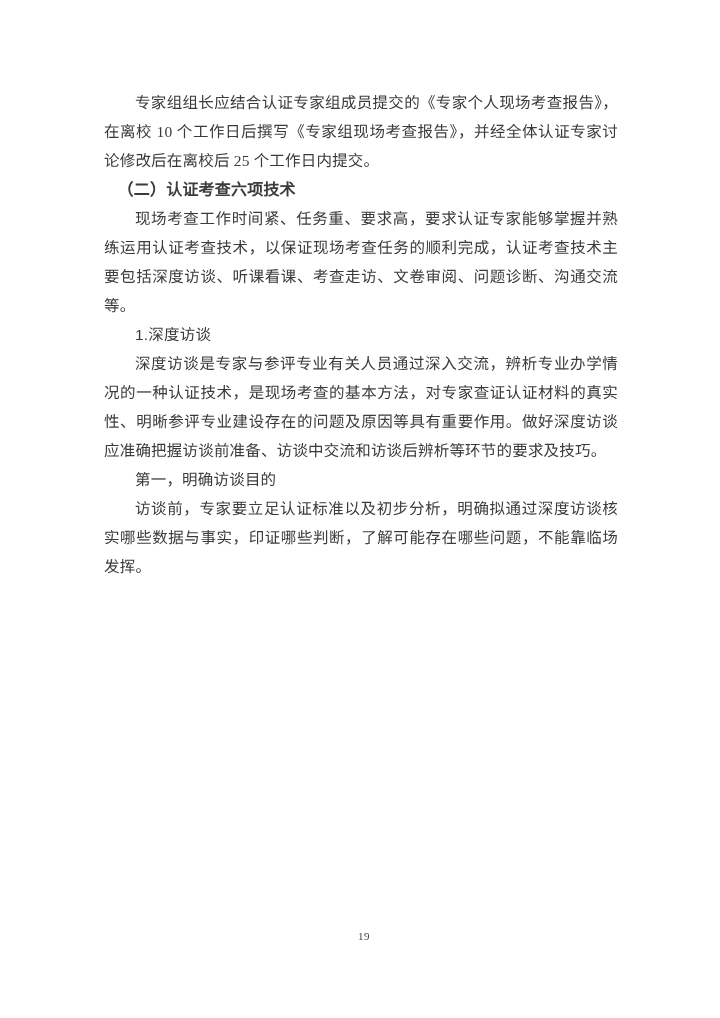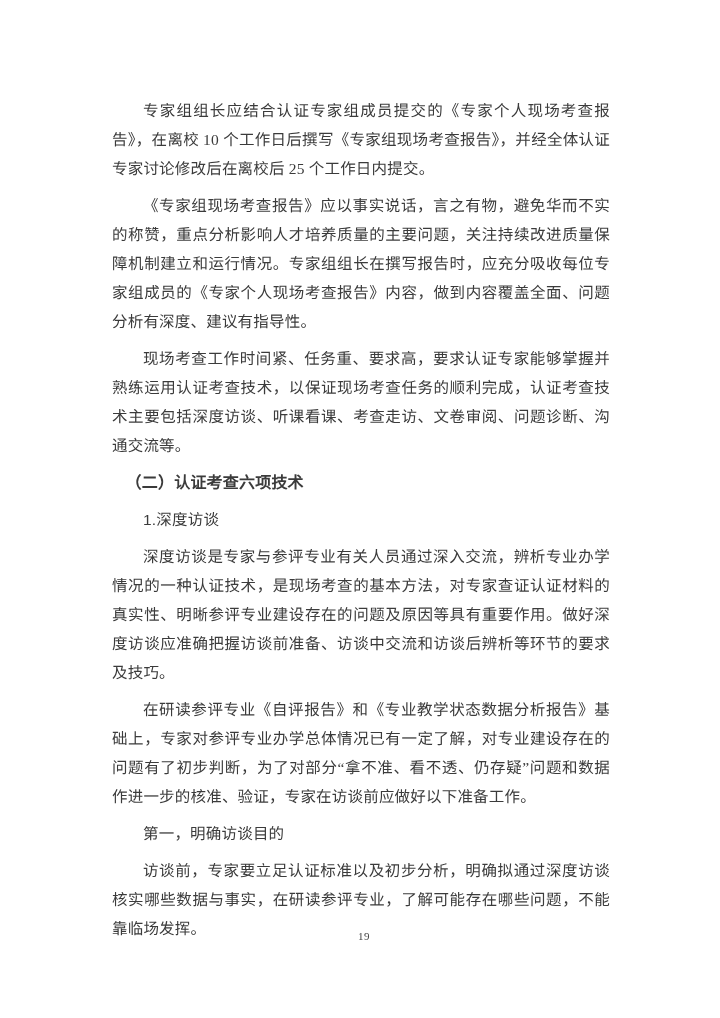--- a/index.html
+++ b/index.html
@@ -16,21 +16,21 @@
     font-family: "Liberation Serif", "DejaVu Serif", serif;
     color: #3b3b3b;
   }
   .text-area {
     position: absolute;
     left: 104px;
     top: 88px;
     width: 514px;
   }
   .blk {
-    margin: 8px;
+    margin: 0;
     font-size: 15.5px;
     line-height: 29px;
     text-align: justify;
     text-justify: inter-ideograph;
     letter-spacing: 0.2px;
   }
   .para {
     text-indent: 2em;
   }
   .h-section {
@@ -63,23 +63,21 @@
     color: #474747;
     letter-spacing: 0.5px;
   }
 </style>
 </head>
 <body>
 
 <div class="page">
   <div class="text-area">
     <p class="blk para">专家组组长应结合认证专家组成员提交的《专家个人现场考查报告》，在离校 10 个工作日后撰写《专家组现场考查报告》，并经全体认证专家讨论修改后在离校后 25 个工作日内提交。</p>
-    <p class="blk para">《专家组现场考查报告》应以事实说话，言之有物，避免华而不实的称赞，重点分析影响人才培养质量的主要问题，关注持续改进质量保障机制建立和运行情况。专家组组长在撰写报告时，应充分吸收每位专家组成员的《专家个人现场考查报告》内容，做到内容覆盖全面、问题分析有深度、建议有指导性。</p>
+    <p class="blk h-section">（二）认证考查六项技术</p>
     <p class="blk para">现场考查工作时间紧、任务重、要求高，要求认证专家能够掌握并熟练运用认证考查技术，以保证现场考查任务的顺利完成，认证考查技术主要包括深度访谈、听课看课、考查走访、文卷审阅、问题诊断、沟通交流等。</p>
-    <p class="blk h-section">（二）认证考查六项技术</p>
     <p class="blk h-num">1.深度访谈</p>
     <p class="blk para">深度访谈是专家与参评专业有关人员通过深入交流，辨析专业办学情况的一种认证技术，是现场考查的基本方法，对专家查证认证材料的真实性、明晰参评专业建设存在的问题及原因等具有重要作用。做好深度访谈应准确把握访谈前准备、访谈中交流和访谈后辨析等环节的要求及技巧。</p>
-    <p class="blk para">在研读参评专业《自评报告》和《专业教学状态数据分析报告》基础上，专家对参评专业办学总体情况已有一定了解，对专业建设存在的问题有了初步判断，为了对部分“拿不准、看不透、仍存疑”问题和数据作进一步的核准、验证，专家在访谈前应做好以下准备工作。</p>
     <p class="blk para">第一，明确访谈目的</p>
-    <p class="blk para">访谈前，专家要立足认证标准以及初步分析，明确拟通过深度访谈核实哪些数据与事实，在研读参评专业，了解可能存在哪些问题，不能靠临场发挥。</p>
+    <p class="blk para">访谈前，专家要立足认证标准以及初步分析，明确拟通过深度访谈核实哪些数据与事实，印证哪些判断，了解可能存在哪些问题，不能靠临场发挥。</p>
   </div>
   <div class="page-number">19</div>
 </div>
 
 </body></html>

